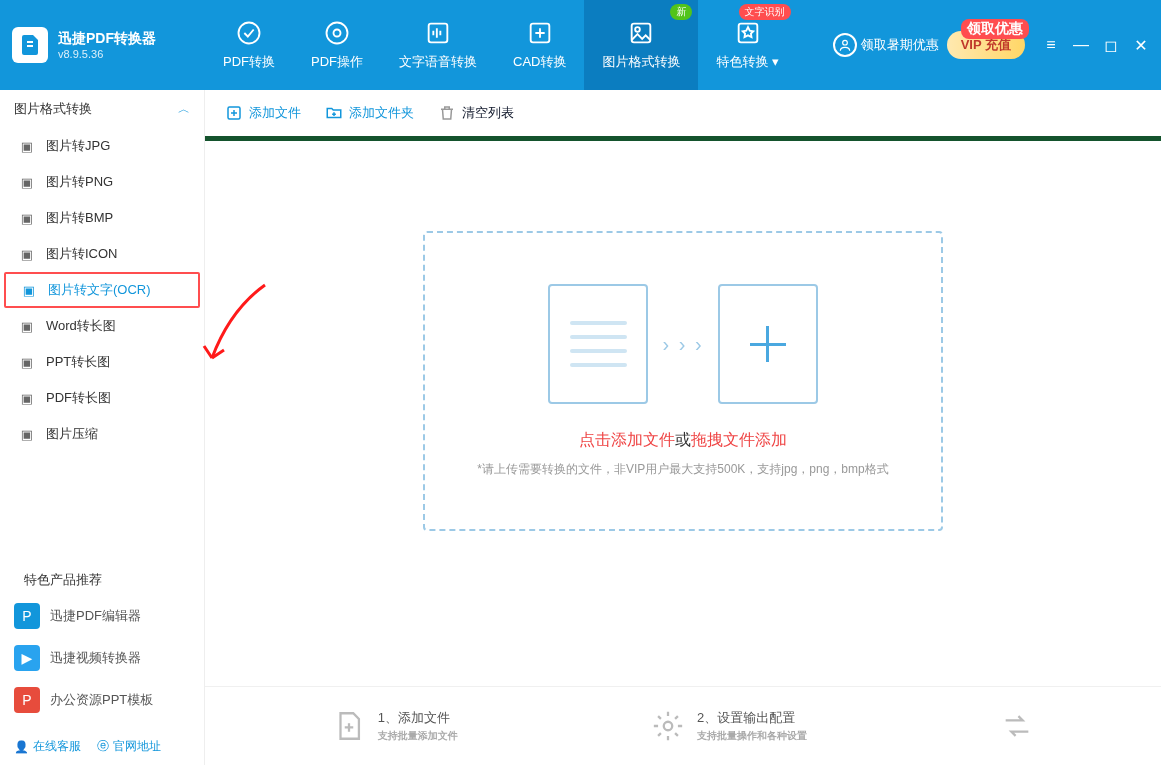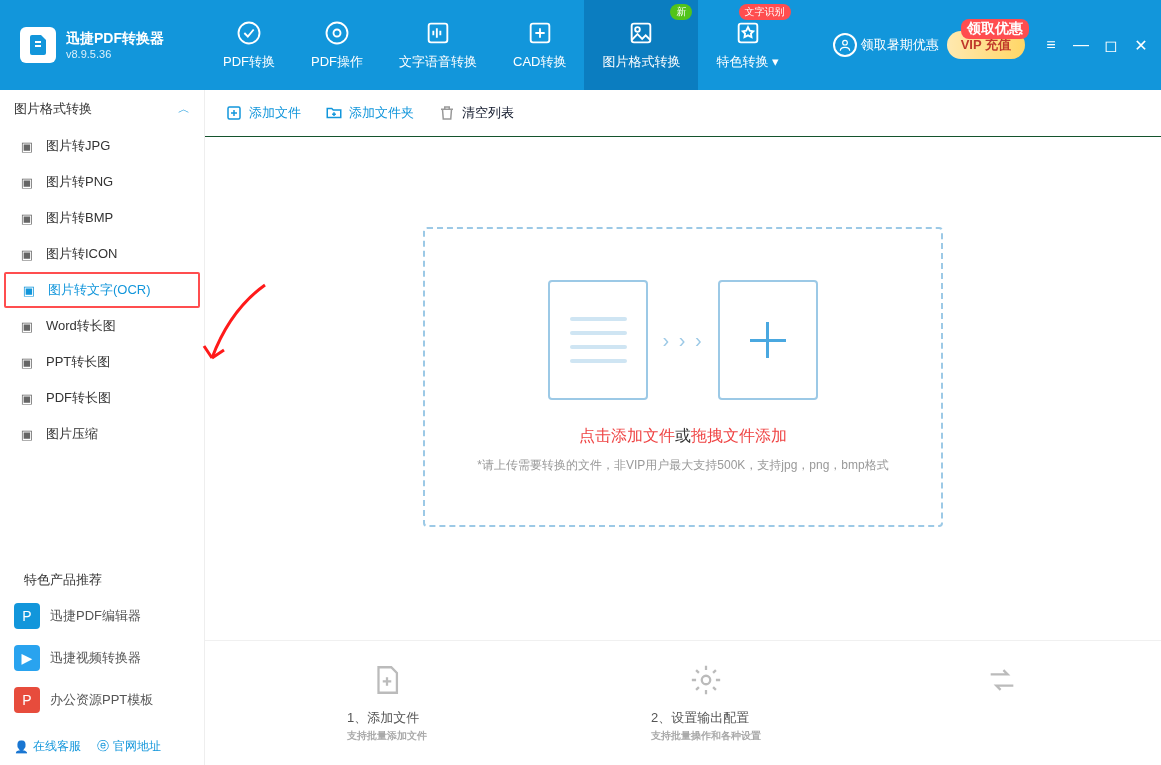--- a/index.html
+++ b/index.html
@@ -1,20 +1,20 @@
 <!DOCTYPE html>
 <html><head>
 <meta charset="utf-8">
 <style>
 * { margin: 0; padding: 0; box-sizing: border-box; font-family: "Microsoft YaHei", Arial, sans-serif; }
 body { width: 1161px; height: 765px; background: #fff; overflow: hidden; }
 
 
 .header { height: 90px; background: linear-gradient(to right, #1296db, #1296db); display: flex; align-items: center; color: #fff; }
-.logo-area { display: flex; align-items: center; padding: 0 20px; width: 205px; }
+.logo-area { display: flex; align-items: center; padding: 0 12px; width: 205px; }
 .logo-icon { width: 36px; height: 36px; background: #fff; border-radius: 6px; display: flex; align-items: center; justify-content: center; margin-right: 10px; }
 .logo-icon svg { width: 24px; height: 24px; }
 .logo-text { display: flex; flex-direction: column; }
 .app-name { font-size: 14px; font-weight: bold; }
 .app-version { font-size: 11px; opacity: 0.85; }
 
 .nav-tabs { display: flex; height: 100%; align-items: stretch; }
 .nav-tab { position: relative; display: flex; flex-direction: column; align-items: center; justify-content: center; padding: 0 18px; cursor: pointer; font-size: 13px; }
 .nav-tab.active { background: #0b7dc0; }
 .nav-tab .tab-icon { width: 28px; height: 28px; margin-bottom: 6px; }
@@ -46,41 +46,41 @@
 .rec-icon { width: 26px; height: 26px; border-radius: 4px; display: flex; align-items: center; justify-content: center; color: #fff; font-size: 14px; }
 .rec-icon.blue { background: #1296db; }
 .rec-icon.lb { background: #29a3ef; }
 .rec-icon.orange { background: #e74c3c; }
 
 .side-footer { position: absolute; bottom: 0; left: 0; right: 0; display: flex; gap: 16px; padding: 10px 14px; font-size: 12px; }
 .side-footer a { color: #1296db; text-decoration: none; display: flex; align-items: center; gap: 4px; cursor: pointer; }
 
 
 .main { flex: 1; display: flex; flex-direction: column; }
-.toolbar { display: flex; align-items: center; gap: 24px; padding: 14px 20px; border-bottom: 1px solid #14532d; }
+.toolbar { display: flex; align-items: center; gap: 24px; padding: 14px 20px; border-bottom: 5px solid #14532d; }
 .tool-btn { display: flex; align-items: center; gap: 6px; color: #1296db; font-size: 13px; cursor: pointer; }
 .tool-btn.gray { color: #0f172a; }
 .tool-btn .t-icon { width: 18px; height: 18px; }
 
 .drop-wrap { flex: 1; display: flex; align-items: flex-start; justify-content: center; padding-top: 90px; }
 .drop-zone { width: 520px; height: 300px; border: 2px dashed #9cc9e6; border-radius: 4px; display: flex; flex-direction: column; align-items: center; justify-content: center; position: relative; }
 .dz-graphic { display: flex; align-items: center; gap: 14px; margin-bottom: 26px; }
 .doc-ico, .add-ico { width: 100px; height: 120px; border: 2px solid #9cc9e6; border-radius: 4px; display: flex; flex-direction: column; align-items: center; justify-content: center; }
 .doc-ico .line { width: 60%; height: 4px; background: #cfe5f3; margin: 5px 0; border-radius: 2px; }
 .add-ico { align-items: center; justify-content: center; position: relative; }
 .add-ico::before, .add-ico::after { content: ""; position: absolute; background: #4aa8e0; }
 .add-ico::before { width: 36px; height: 3px; }
 .add-ico::after { width: 3px; height: 36px; }
 .arrows { color: #9cc9e6; font-size: 20px; letter-spacing: 2px; }
 .dz-text { font-size: 16px; color: #333; }
 .dz-text .lnk { color: #ef4444; cursor: pointer; }
 .dz-hint { font-size: 12px; color: #999; margin-top: 10px; }
 
 .steps { display: flex; justify-content: space-around; padding: 22px 30px; border-top: 1px solid #f0f0f0; }
-.step { display: flex; align-items: center; gap: 12px; flex-direction: column; }
+.step { display: flex; align-items: center; gap: 12px; }
 .step-icon { width: 34px; height: 34px; color: #999; }
 .step-text .t1 { font-size: 13px; color: #555; }
 .step-text .t2 { font-size: 10px; color: #aaa; margin-top: 2px; font-weight: bold; }
 
 .red-arrow { position: absolute; top: 190px; left: 200px; pointer-events: none; }
 .red-arrow svg { width: 70px; height: 90px; }
 </style>
 </head>
 <body>
 

